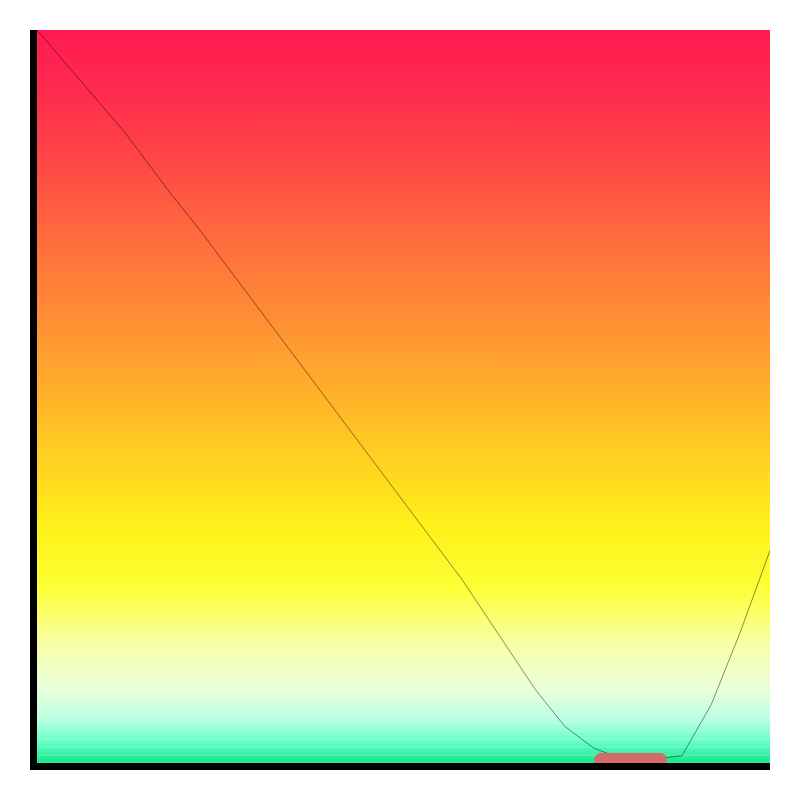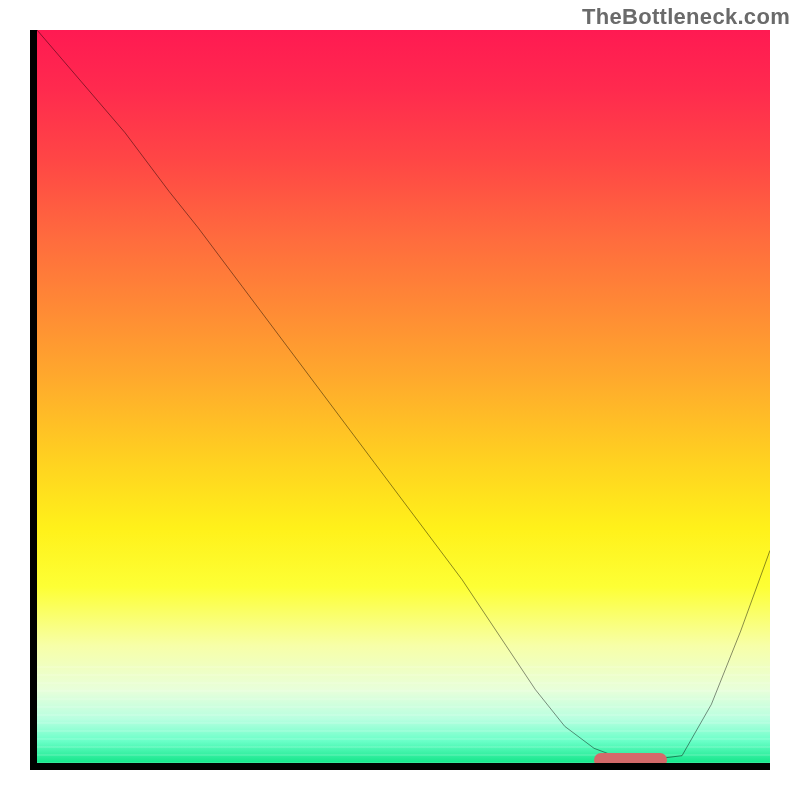--- a/index.html
+++ b/index.html
@@ -93,21 +93,20 @@
     position: absolute;
     height: 14px;
     border-radius: 7px;
     background: #d46a6a;
   }
 </style>
 </head>
 <body>
 <div class="container">
 
-  <div class="watermark">TheBottleneck.com</div>
 
   <div class="axis-left"></div>
   <div class="axis-bottom"></div>
 
   <div class="plot">
 
     <div class="gradient"></div>
 
     <svg class="curve" viewBox="0 0 100 100" preserveAspectRatio="none">
       <path id="curve-path" fill="none" stroke="#000000" stroke-width="0.45" vector-effect="non-scaling-stroke" d="M0.00 0.00 L6.00 7.00 L12.00 14.00 L18.00 22.00 L22.00 27.00 L28.00 35.00 L34.00 43.00 L40.00 51.00 L46.00 59.00 L52.00 67.00 L58.00 75.00 L64.00 84.00 L68.00 90.00 L72.00 95.00 L76.00 98.00 L80.00 99.50 L84.00 99.50 L88.00 99.00 L92.00 92.00 L96.00 82.00 L100.00 71.00"></path>

